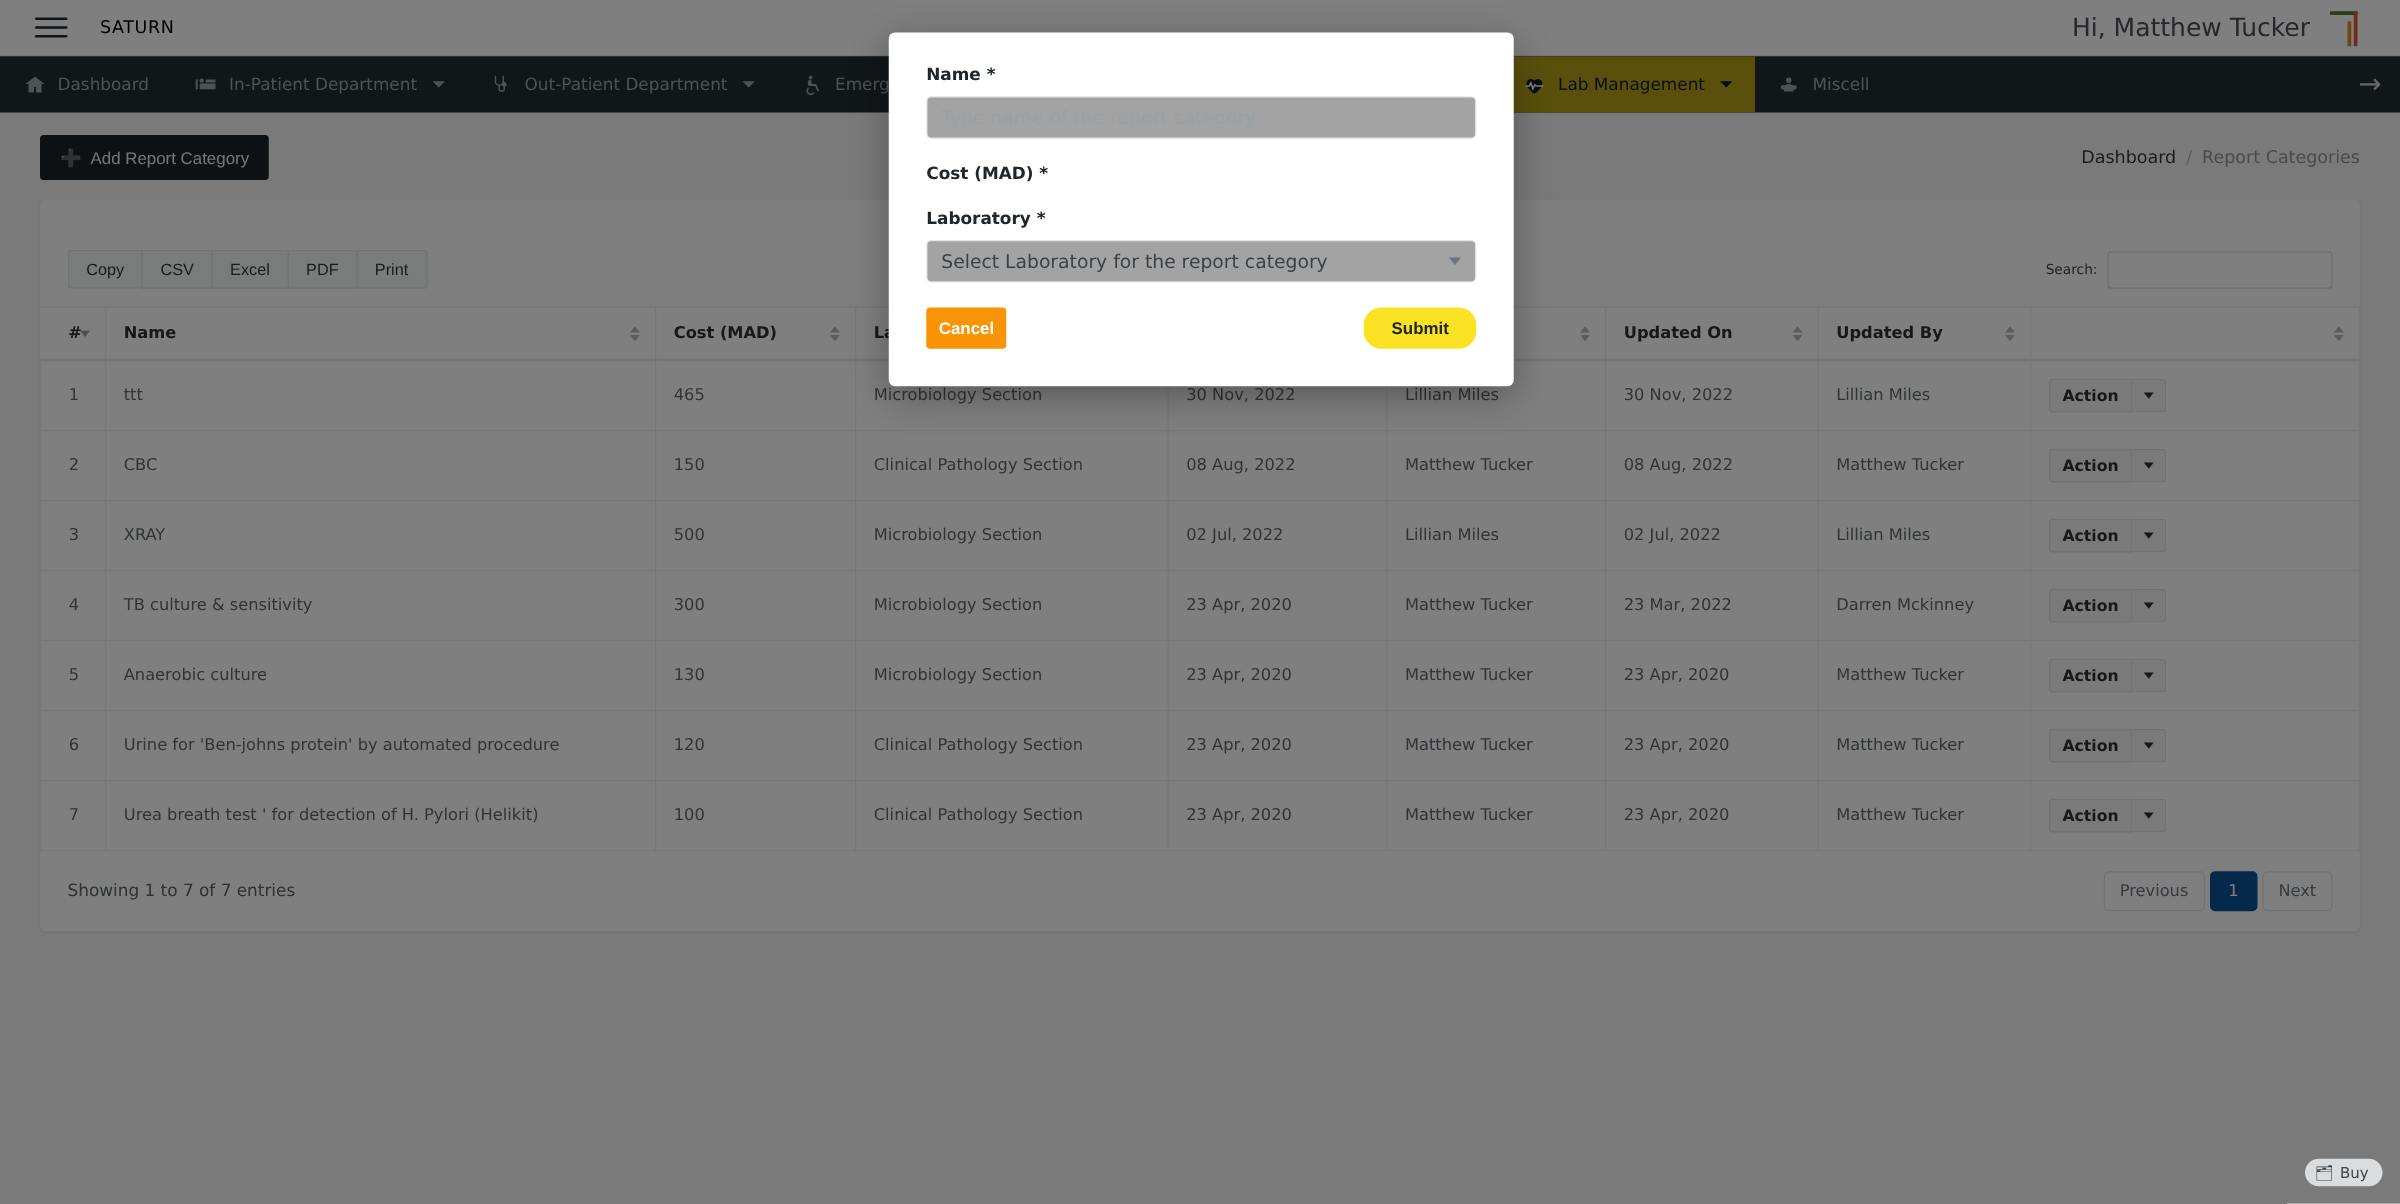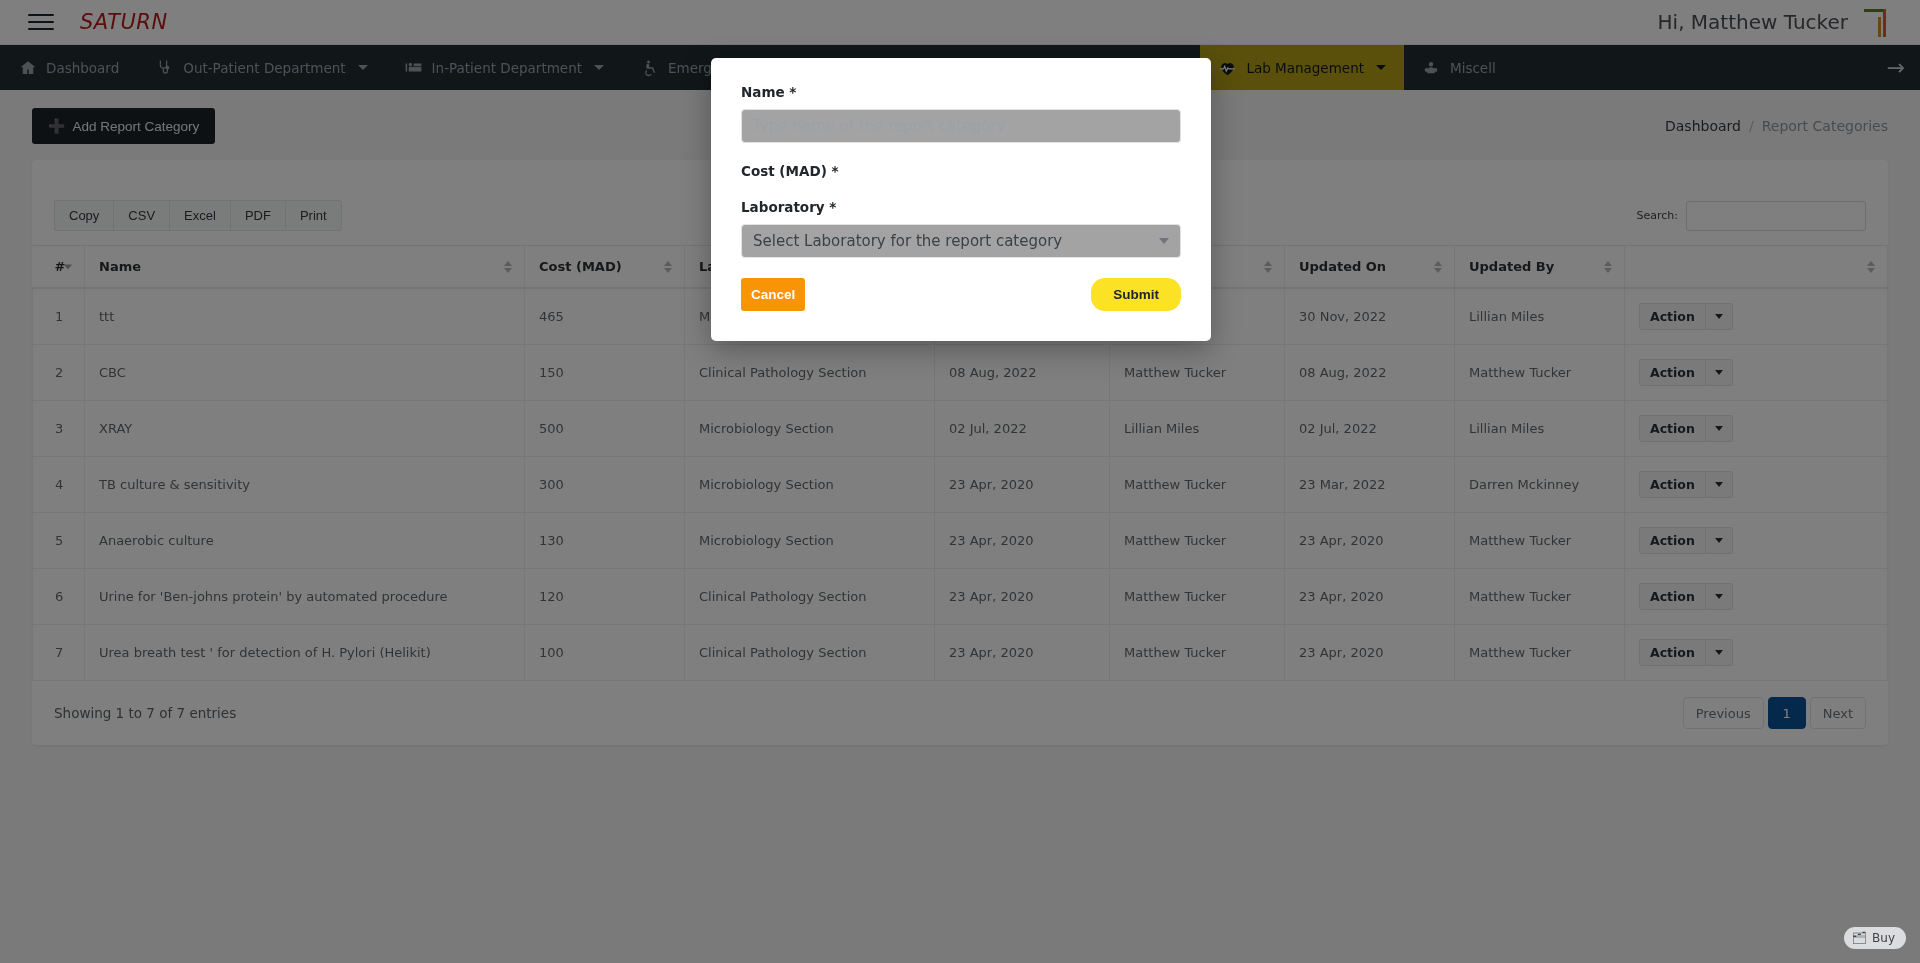--- a/index.html
+++ b/index.html
@@ -21,22 +21,22 @@
   
   .topbar {
     position: relative; height: 45px; background: #ffffff;
     display: flex; align-items: center; padding: 0 18px;
     border-bottom: 1px solid #eceef1;
   }
   .hamburger { width: 26px; height: 20px; display:flex; flex-direction:column;
     justify-content:space-between; cursor:pointer; padding: 2px 0; margin-left: 10px;}
   .hamburger span { display:block; height:2px; background:#20262b; border-radius:1px; }
   .brand {
-    margin-left: 26px; font-size: 21px; letter-spacing: .5px;
-    color: #b91c1c; font-weight: 400; font-style: italic;
+    margin-left: 26px; font-size: 14px; letter-spacing: .5px;
+    color: #000000; font-weight: 400;
   }
   .topbar-right {
     margin-left: auto; display: flex; align-items: center; gap: 14px;
     padding-right: 14px;
   }
   .greet { font-size: 20px; color: #4a4f55; }
   .user-mark { width: 26px; height: 30px; position: relative; }
   .user-mark .bar-a {
     position:absolute; right:2px; top:2px; width:3px; height:28px; background:#e8533f;
   }
@@ -162,21 +162,20 @@
     border:1px solid #e2e5e7; border-radius:4px; font-size:13px; color:#6c757d;
     padding: 0 12px; cursor:pointer; background:#fff;
   }
   .pg.current { background:#0b5394; border-color:#0b5394; color:#fff; }
 
   
   .modal {
     position:absolute; z-index:60; top: 26px; left: 711px; width: 500px;
     background:#fff; border-radius:5px; box-shadow:0 8px 30px rgba(0,0,0,.3);
     padding: 26px 30px 30px 30px;
-    margin-top: 32px;
   }
   .field { margin-bottom: 20px; }
   .field:last-of-type { margin-bottom: 26px; }
   .field label {
     display:block; font-size:13.5px; font-weight:700; color:#20262b; margin-bottom:9px;
   }
   .field input, .field .selectbox {
     width:100%; height:34px; border:1px solid #dfe3e6; border-radius:4px;
     padding: 0 11px; font-size:15px; font-family: inherit; color:#2c3135;
     outline:none; background:#a3a3a3;
@@ -237,35 +236,35 @@
       <span class="ico">
         <svg viewBox="0 0 24 24" width="18" height="18">
             <path d="M12 3 2 11h3v9h6v-6h2v6h6v-9h3z"></path>
           </svg>
       </span>
       <span>Dashboard</span>
     </div>
 
     <div class="nav-item">
       <span class="ico">
+        <svg viewBox="0 0 24 24" width="19" height="19">
+            <path d="M2 7h2v10H2zM6 11h16v6H6zM8 6a2.2 2.2 0 1 1 0 4.4A2.2 2.2 0 0 1 8 6zM12 7h10v3H12z"></path>
+          </svg>
+      </span>
+      <span>In-Patient Department</span>
+      <span class="caret"></span>
+    </div>
+
+    <div class="nav-item">
+      <span class="ico">
         <svg viewBox="0 0 24 24" width="18" height="18">
             <path d="M5 2v6a5 5 0 0 0 4 4.9V16a3.5 3.5 0 0 0 7 0v-2.2a2.5 2.5 0 1 0-1.6 0V16a1.9 1.9 0 0 1-3.8 0v-3.1A5 5 0 0 0 15 8V2h-1.6v6a3.4 3.4 0 0 1-6.8 0V2z"></path>
           </svg>
       </span>
       <span>Out-Patient Department</span>
-      <span class="caret"></span>
-    </div>
-
-    <div class="nav-item">
-      <span class="ico">
-        <svg viewBox="0 0 24 24" width="19" height="19">
-            <path d="M2 7h2v10H2zM6 11h16v6H6zM8 6a2.2 2.2 0 1 1 0 4.4A2.2 2.2 0 0 1 8 6zM12 7h10v3H12z"></path>
-          </svg>
-      </span>
-      <span>In-Patient Department</span>
       <span class="caret"></span>
     </div>
 
     <div class="nav-item">
       <span class="ico">
         <svg viewBox="0 0 24 24" width="18" height="18">
             <path d="M10 2a2 2 0 1 1 0 4 2 2 0 0 1 0-4zm-1 5h2v4h5l3 7-1.7.8-2.5-5.8H9a2 2 0 0 1-2-2V8.5A1.5 1.5 0 0 1 9 7zm-1 7.2A4.6 4.6 0 1 0 14.4 20h-2.1A2.6 2.6 0 1 1 8 16.3z"></path>
           </svg>
       </span>
       <span>Emergency</span>

